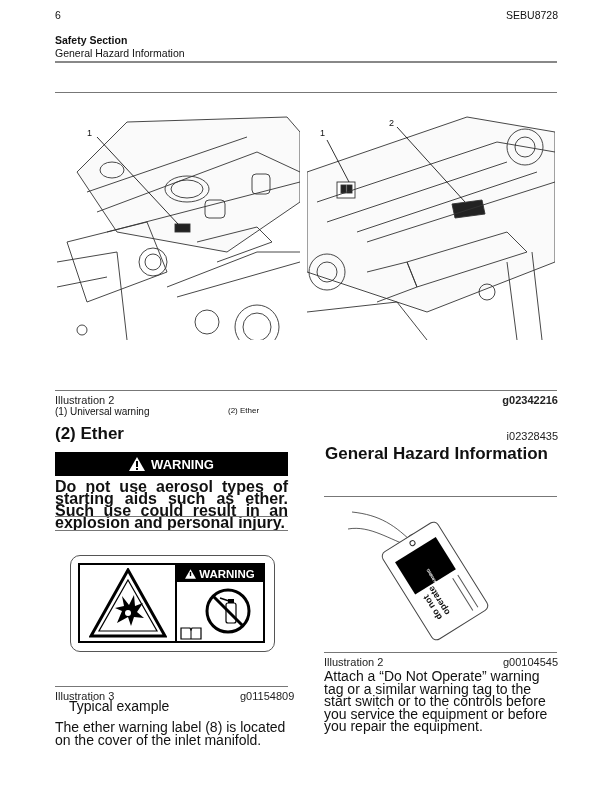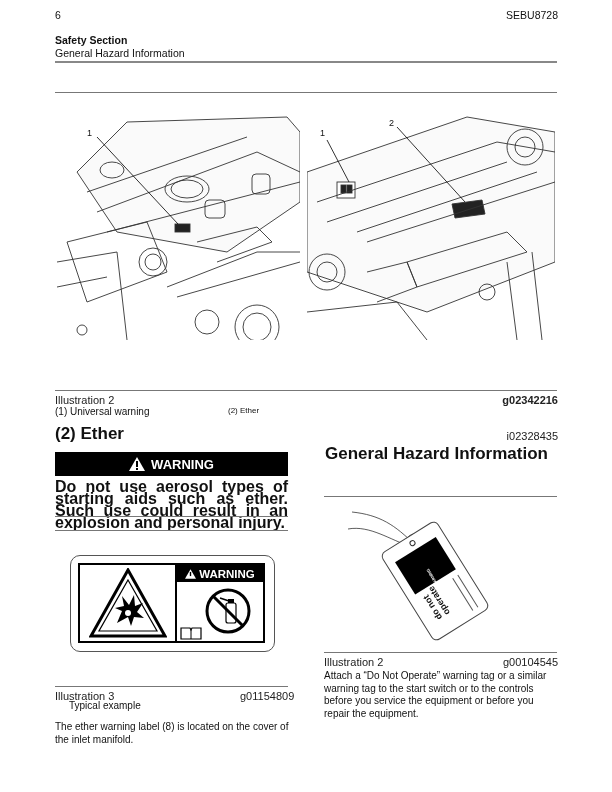--- a/index.html
+++ b/index.html
@@ -2,21 +2,21 @@
 <html><head>
 <meta charset="utf-8">
 <style>
   html, body { margin:0; padding:0; background:#ffffff; }
   body { width:612px; height:792px; position:relative; overflow:hidden; font-family:"Liberation Sans", sans-serif; color:#111; }
   .abs { position:absolute; }
   .hdr { font-size:10.5px; line-height:13px; }
   .rule { position:absolute; height:0; border-top:1px solid #777; }
   .rule.thick { border-top:2px solid #888; }
   .small { font-size:11px; color:#222; }
-  .body-text { font-size:10px; line-height:12.5px; }
+  .body-text { font-size:14px; line-height:12.5px; }
   .h2 { font-size:17px; font-weight:bold; }
   .warnbar { background:#000; color:#fff; font-weight:bold; font-size:13px; display:flex; align-items:center; justify-content:center; gap:6px; }
   .warntext { font-size:16px; font-weight:bold; line-height:12px; text-align:justify; }
   svg { display:block; }
 </style>
 </head>
 <body>
 
 <div class="abs hdr" style="left:55px;top:9px;">6</div>
 <div class="abs hdr" style="right:54px;top:9px;">SEBU8728</div>

